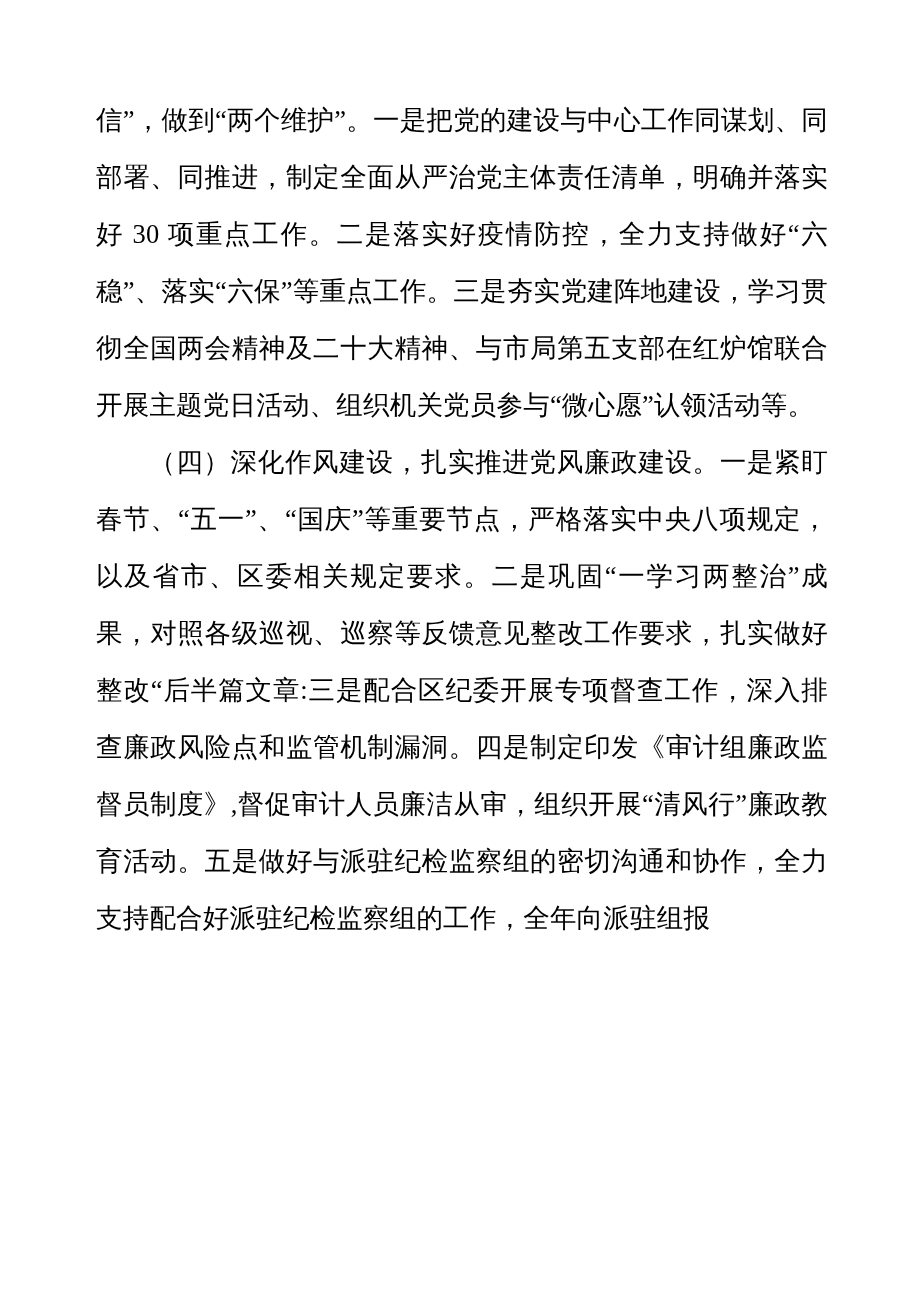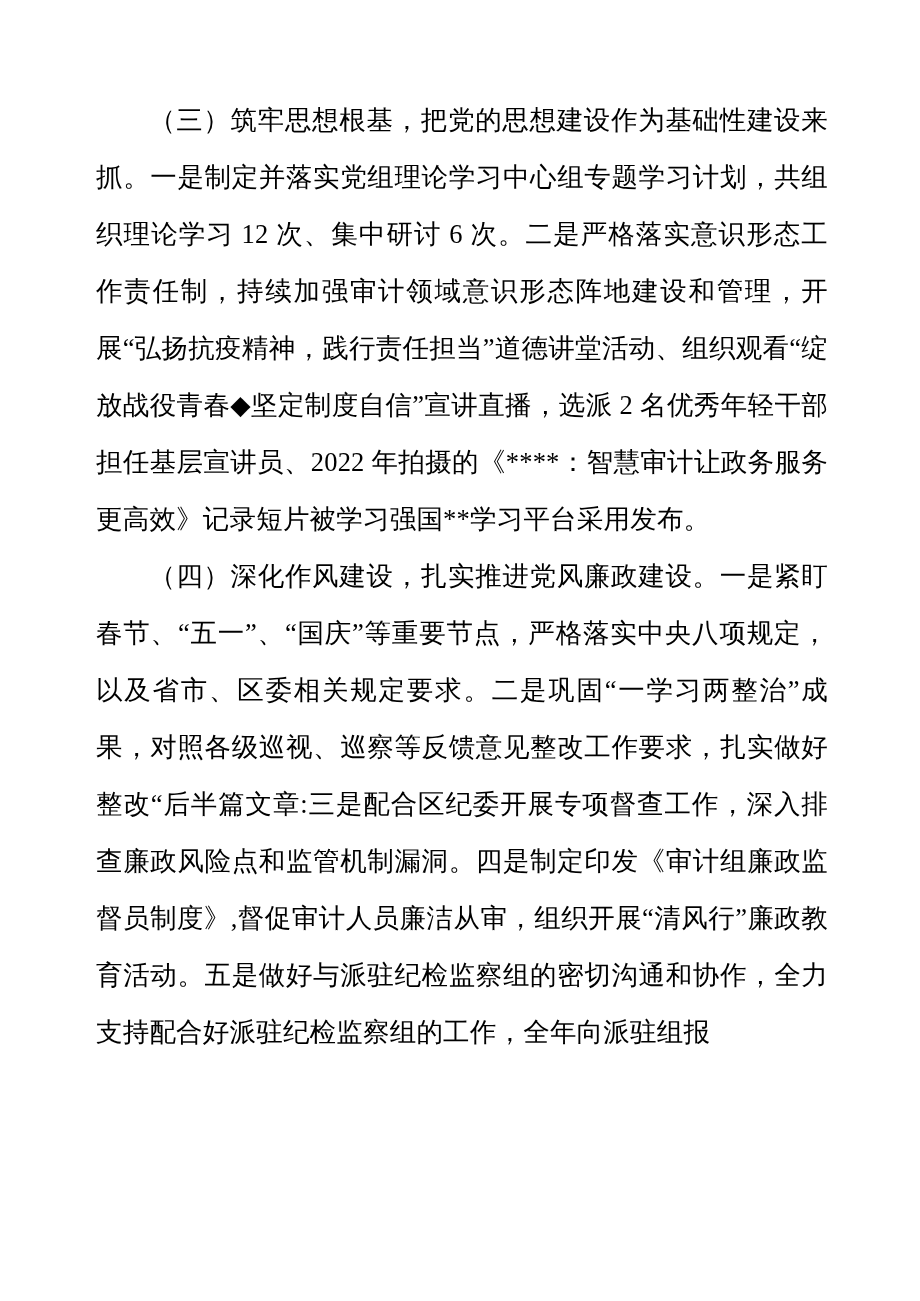--- a/index.html
+++ b/index.html
@@ -43,16 +43,16 @@
   }
   .indent {
     text-indent: 53px;
   }
 </style>
 </head>
 <body>
 
 <div class="page">
   <div class="doc-body">
-    <p class="para indent">（三）筑牢思想根基，把党的思想建设作为基础性建设来抓。一是制定并落实党组理论学习中心组专题学习计划，共组织理论学习 12 次、集中研讨 6 次。二是严格落实意识形态工作责任制，持续加强审计领域意识形态阵地建设和管理，开展“弘扬抗疫精神，践行责任担当”道德讲堂活动、组织观看“绽放战役青春◆坚定制度自信”宣讲直播，选派 2 名优秀年轻干部担任基层宣讲员、2022 年拍摄的《****：智慧审计让政务服务更高效》记录短片被学习强国**学习平台采用发布。</p>
+    <p class="para">信”，做到“两个维护”。一是把党的建设与中心工作同谋划、同部署、同推进，制定全面从严治党主体责任清单，明确并落实好 30 项重点工作。二是落实好疫情防控，全力支持做好“六稳”、落实“六保”等重点工作。三是夯实党建阵地建设，学习贯彻全国两会精神及二十大精神、与市局第五支部在红炉馆联合开展主题党日活动、组织机关党员参与“微心愿”认领活动等。</p>
     <p class="para indent">（四）深化作风建设，扎实推进党风廉政建设。一是紧盯春节、“五一”、“国庆”等重要节点，严格落实中央八项规定，以及省市、区委相关规定要求。二是巩固“一学习两整治”成果，对照各级巡视、巡察等反馈意见整改工作要求，扎实做好整改“后半篇文章:三是配合区纪委开展专项督查工作，深入排查廉政风险点和监管机制漏洞。四是制定印发《审计组廉政监督员制度》,督促审计人员廉洁从审，组织开展“清风行”廉政教育活动。五是做好与派驻纪检监察组的密切沟通和协作，全力支持配合好派驻纪检监察组的工作，全年向派驻组报</p>
   </div>
 </div>
 
 </body></html>

